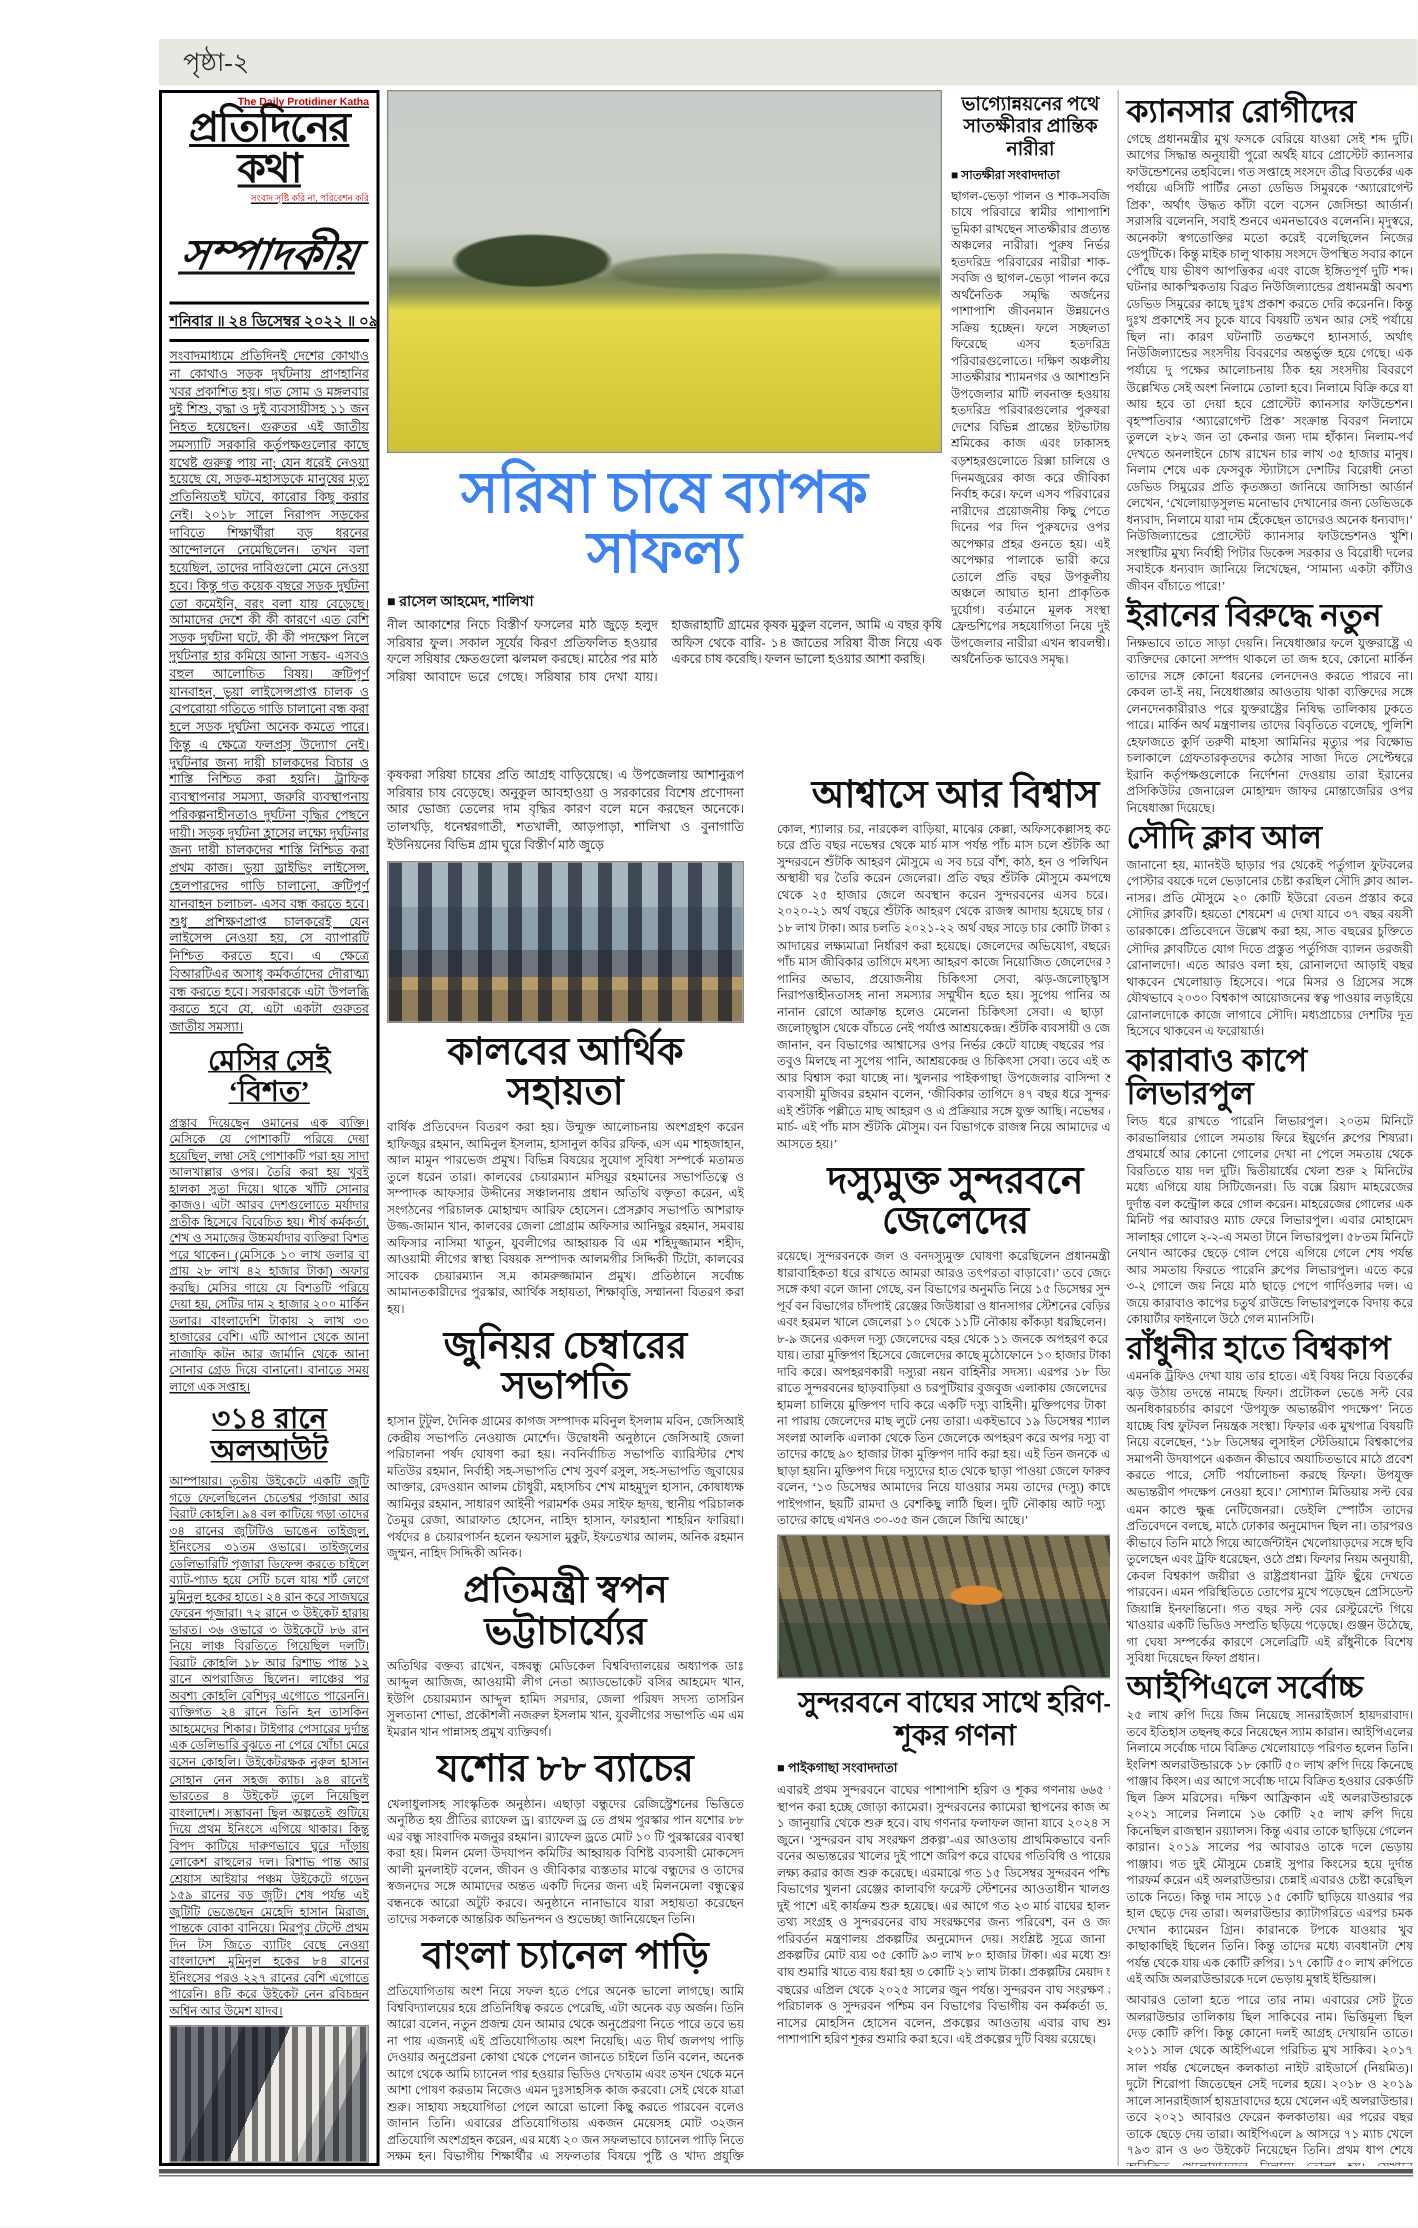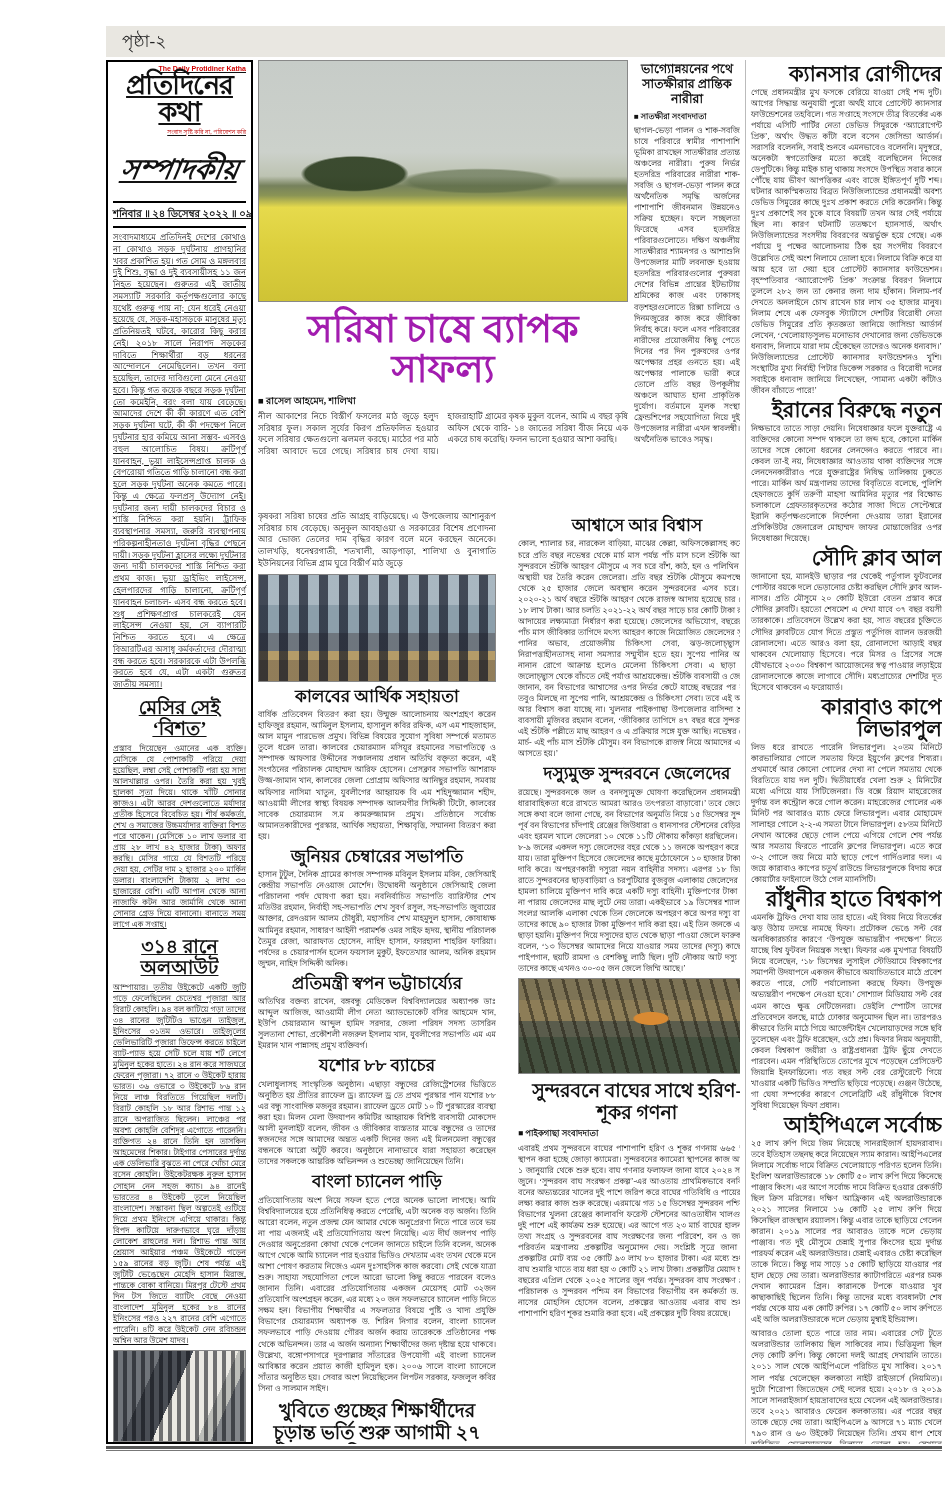--- a/index.html
+++ b/index.html
@@ -28,45 +28,45 @@
 
   
   .center-region{width:482px;min-width:482px;overflow:hidden;}
   .top-block{display:flex;gap:6px;}
   .main-story{width:370px;min-width:370px;}
   .photo{width:100%;box-sizing:border-box;border:1px solid #888;}
   .photo-mustard{height:242px;background:
       radial-gradient(90px 30px at 26% 47%,rgba(52,68,40,.95) 55%,rgba(52,68,40,0) 60%),
       radial-gradient(140px 22px at 60% 50%,rgba(90,105,70,.6) 50%,rgba(90,105,70,0) 58%),
       linear-gradient(180deg,#c7ccc8 0%,#ccd1cb 38%,#bdc3b2 48%,#76815c 52%,#8a9455 56%,#e6da4c 61%,#dccf3d 78%,#cfc335 100%);}
-  .h-main{color:#a21caf;font-size:38px;font-weight:900;text-align:center;line-height:1.05;margin:8px 0 4px;}
+  .h-main{color:#3b82f6;font-size:38px;font-weight:900;text-align:center;line-height:1.05;margin:8px 0 4px;}
   .byline{font-size:9.5px;font-weight:700;margin:2px 0 2px;}
   .two-col{column-count:2;column-gap:9px;}
   .lead-box{height:96px;overflow:hidden;}
   .satkhira{width:106px;min-width:106px;overflow:hidden;height:400px;}
   .h-sat{font-size:12.5px;font-weight:900;text-align:center;line-height:1.2;margin:2px 0 3px;}
   .bottom-block{display:flex;gap:22px;margin-top:4px;}
   .colA,.colB{width:238px;min-width:238px;overflow:hidden;height:934px;}
-  .h-mid{font-size:17px;font-weight:900;text-align:center;line-height:1.1;margin:6px 0 3px;}
+  .h-mid{font-size:25px;font-weight:900;text-align:center;line-height:1.1;margin:6px 0 3px;}
   .h-mid2{font-size:19px;font-weight:900;text-align:center;line-height:1.15;margin:6px 0 3px;}
   .photo-kalab{height:108px;margin:4px 0 2px;background:
       repeating-linear-gradient(90deg,rgba(25,30,45,.75) 0 9px,rgba(120,135,150,.25) 9px 20px),
       linear-gradient(180deg,#b9c7cf 0 28%,#93a7b2 28% 55%,#6b7076 55% 72%,#caa35a 72% 80%,#9a7a45 80% 100%);}
   .photo-cake{height:92px;margin:4px 0 2px;background:
       repeating-linear-gradient(90deg,rgba(10,12,18,.55) 0 4px,rgba(10,12,18,0) 4px 9px),
       linear-gradient(115deg,#70747a 0 28%,#4a4e55 28% 46%,#eceae3 46% 72%,#bdbeb9 72% 80%,#83868a 80%);}
   .photo-tiger{height:96px;margin:4px 0 2px;background:
       radial-gradient(30px 11px at 56% 42%,#d98a33 55%,rgba(217,138,51,0) 62%),
       repeating-linear-gradient(75deg,rgba(30,25,15,.5) 0 3px,rgba(30,25,15,0) 3px 13px),
       linear-gradient(180deg,#7d7355 0 22%,#8d7d57 22% 45%,#5a5c4c 45% 62%,#44503f 62% 100%);}
 
   
   .col-right{flex:1;overflow:hidden;border-left:1px solid #bbb;padding-left:5px;}
   .brief{margin-bottom:3px;}
-  .h-brief{font-size:21px;font-weight:900;text-align:right;line-height:1.05;margin:3px 0 2px;}
+  .h-brief{font-size:21px;font-weight:900;text-align:left;line-height:1.05;margin:3px 0 2px;}
 </style>
 </head>
 <body>
 
 <div class="page">
 
   <div class="page-label-bar">
     <span>পৃষ্ঠা-২</span>
   </div>
 

